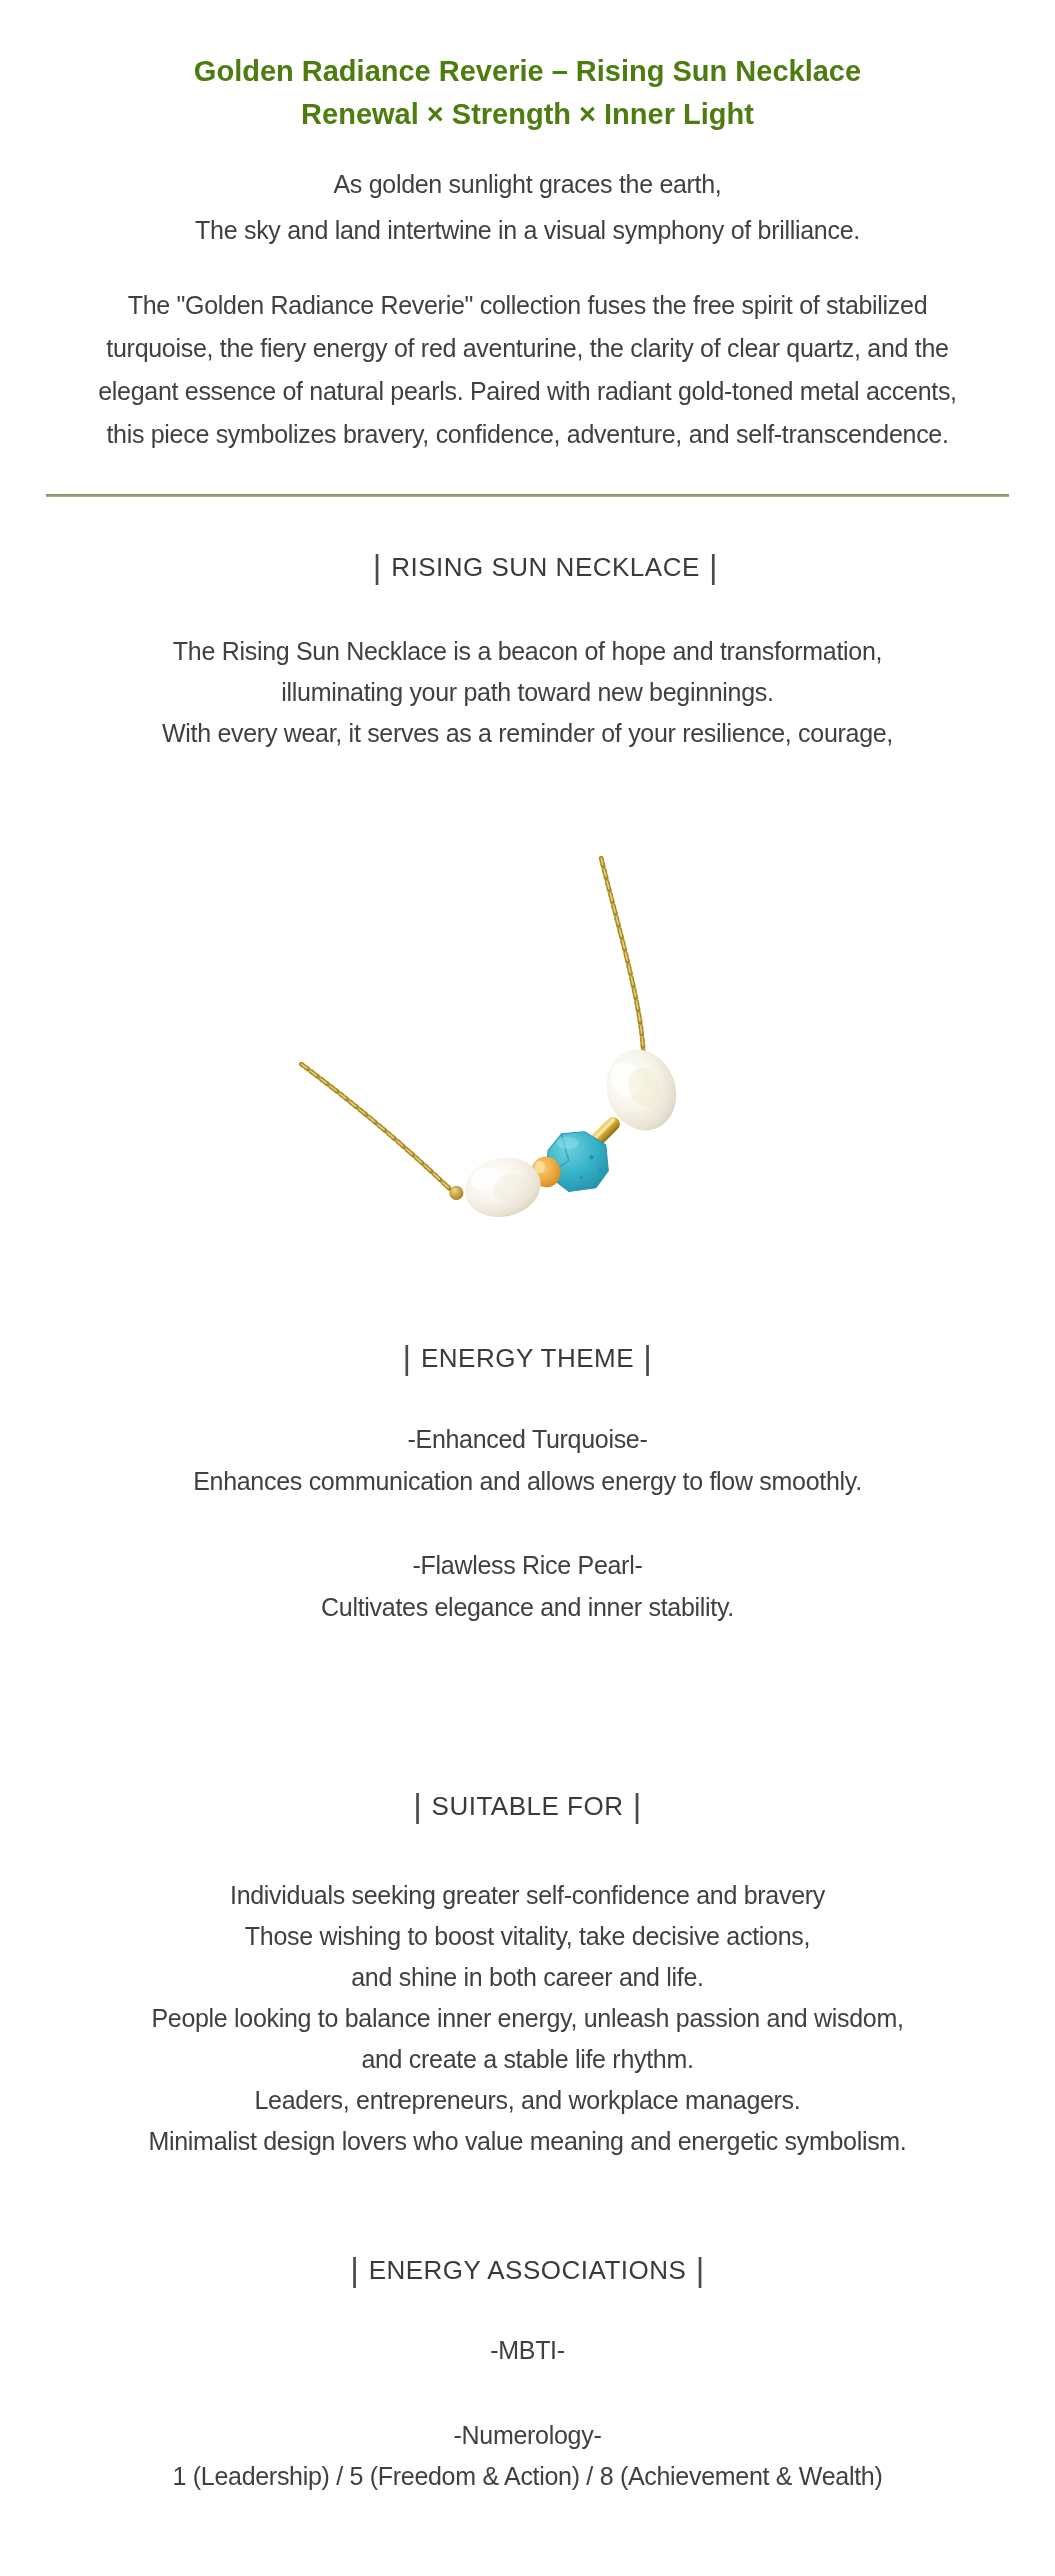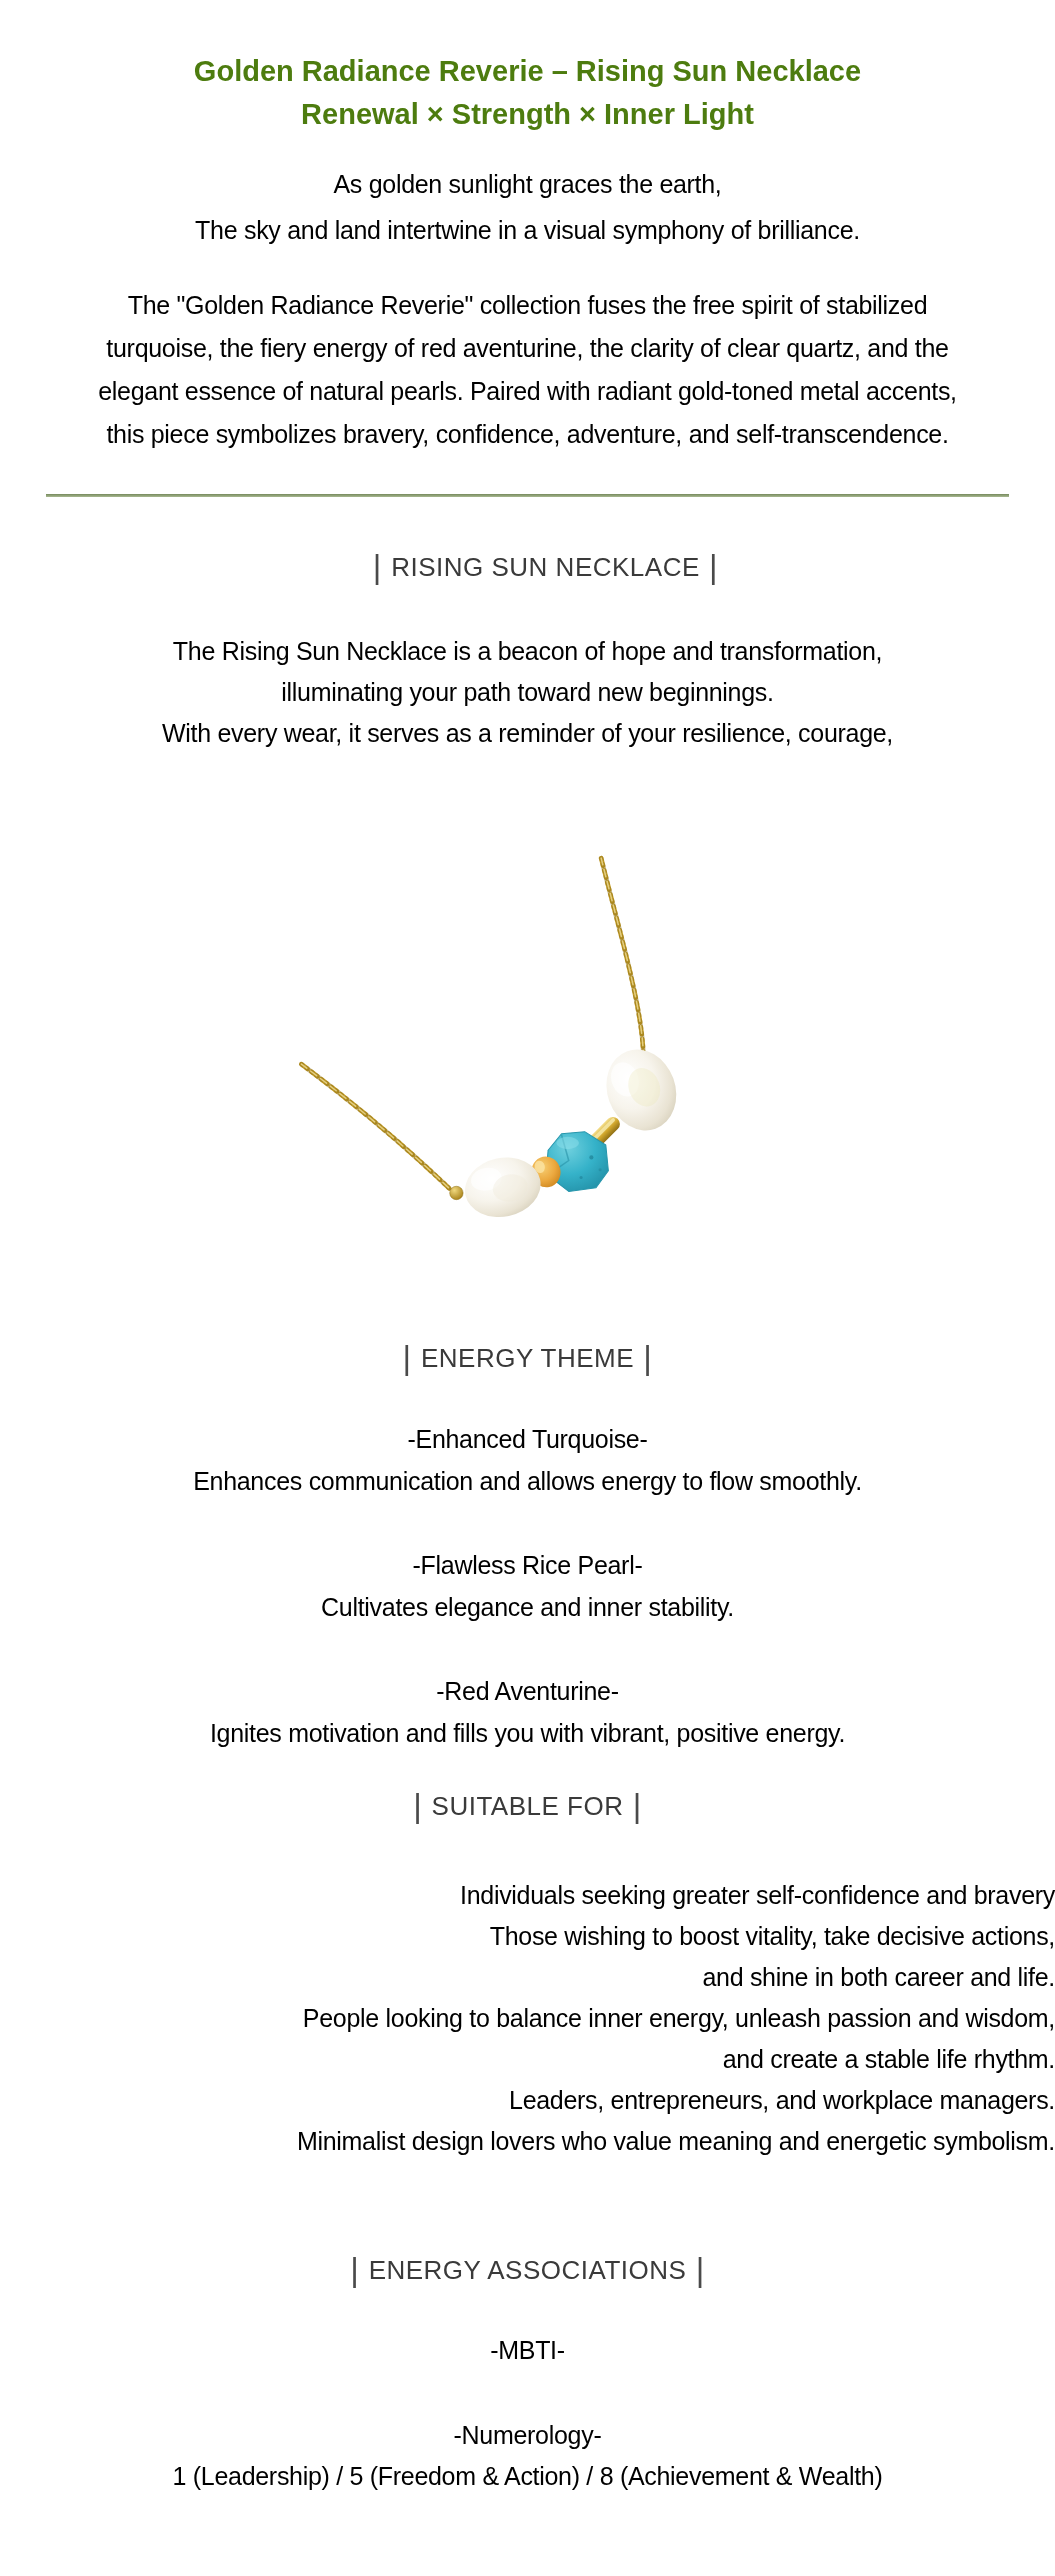--- a/index.html
+++ b/index.html
@@ -5,35 +5,35 @@
   html,body{margin:0;padding:0;background:#ffffff;}
   .canvas{
     position:relative;
     width:1055px;height:2937px;
     background:#ffffff;
     font-family:"Liberation Sans","DejaVu Sans",sans-serif;
     overflow:hidden;
   }
   .center-block{position:absolute;left:0;right:0;text-align:center;}
   .title{top:50px;font-size:29px;line-height:43px;font-weight:700;color:#4d7c0f;letter-spacing:0px;}
-  .body-text{font-size:25px;color:#000000;font-weight:400;letter-spacing:-0.3px;}
+  .body-text{font-size:25px;color:#404040;font-weight:400;letter-spacing:-0.3px;}
   .intro-a{top:161px;line-height:46px;}
   .intro-b{top:284px;line-height:43px;}
   .divider{position:absolute;top:494px;left:46px;right:46px;height:3.1px;border:none;
     background:linear-gradient(to bottom,#75895c,#a9b992);}
   .sec-header{font-size:26px;color:#3a3a3a;line-height:45px;letter-spacing:0.5px;}
   .sec-rising{top:544px;margin-left:36px;}
   .sec-energy{top:1335px;}
   .sec-suitable{top:1783px;}
   .sec-assoc{top:2247px;}
   .pipe{font-size:33px;font-weight:300;vertical-align:-2.1px;padding:0 9.3px;color:#4a4a4a;}
   .para-rising{top:631px;line-height:41px;}
   .items{top:1418px;}
   .item{line-height:42px;margin-bottom:42px;}
-  .para-suitable{top:1875px;line-height:41px;text-align:right;}
+  .para-suitable{top:1875px;line-height:41px;}
   .assoc{top:2330px;}
   .assoc-group{line-height:41px;margin-bottom:44px;}
   .necklace-svg{position:absolute;top:804px;left:0;}
 </style>
 </head>
 <body>
 
 <div class="canvas">
 
   <div class="center-block title">
@@ -146,24 +146,20 @@
 
   <div class="center-block body-text items">
     <div class="item">
       <div>-Enhanced Turquoise-</div>
       <div>Enhances communication and allows energy to flow smoothly.</div>
     </div>
     <div class="item">
       <div>-Flawless Rice Pearl-</div>
       <div>Cultivates elegance and inner stability.</div>
     </div>
-    <div class="item">
-      <div>-Red Aventurine-</div>
-      <div>Ignites motivation and fills you with vibrant, positive energy.</div>
-    </div>
   </div>
 
   <div class="center-block sec-header sec-suitable">
     <span class="pipe">|</span><span>SUITABLE FOR</span><span class="pipe">|</span>
   </div>
 
   <div class="center-block body-text para-suitable">
     <div>Individuals seeking greater self-confidence and bravery</div>
     <div>Those wishing to boost vitality, take decisive actions,</div>
     <div>and shine in both career and life.</div>

